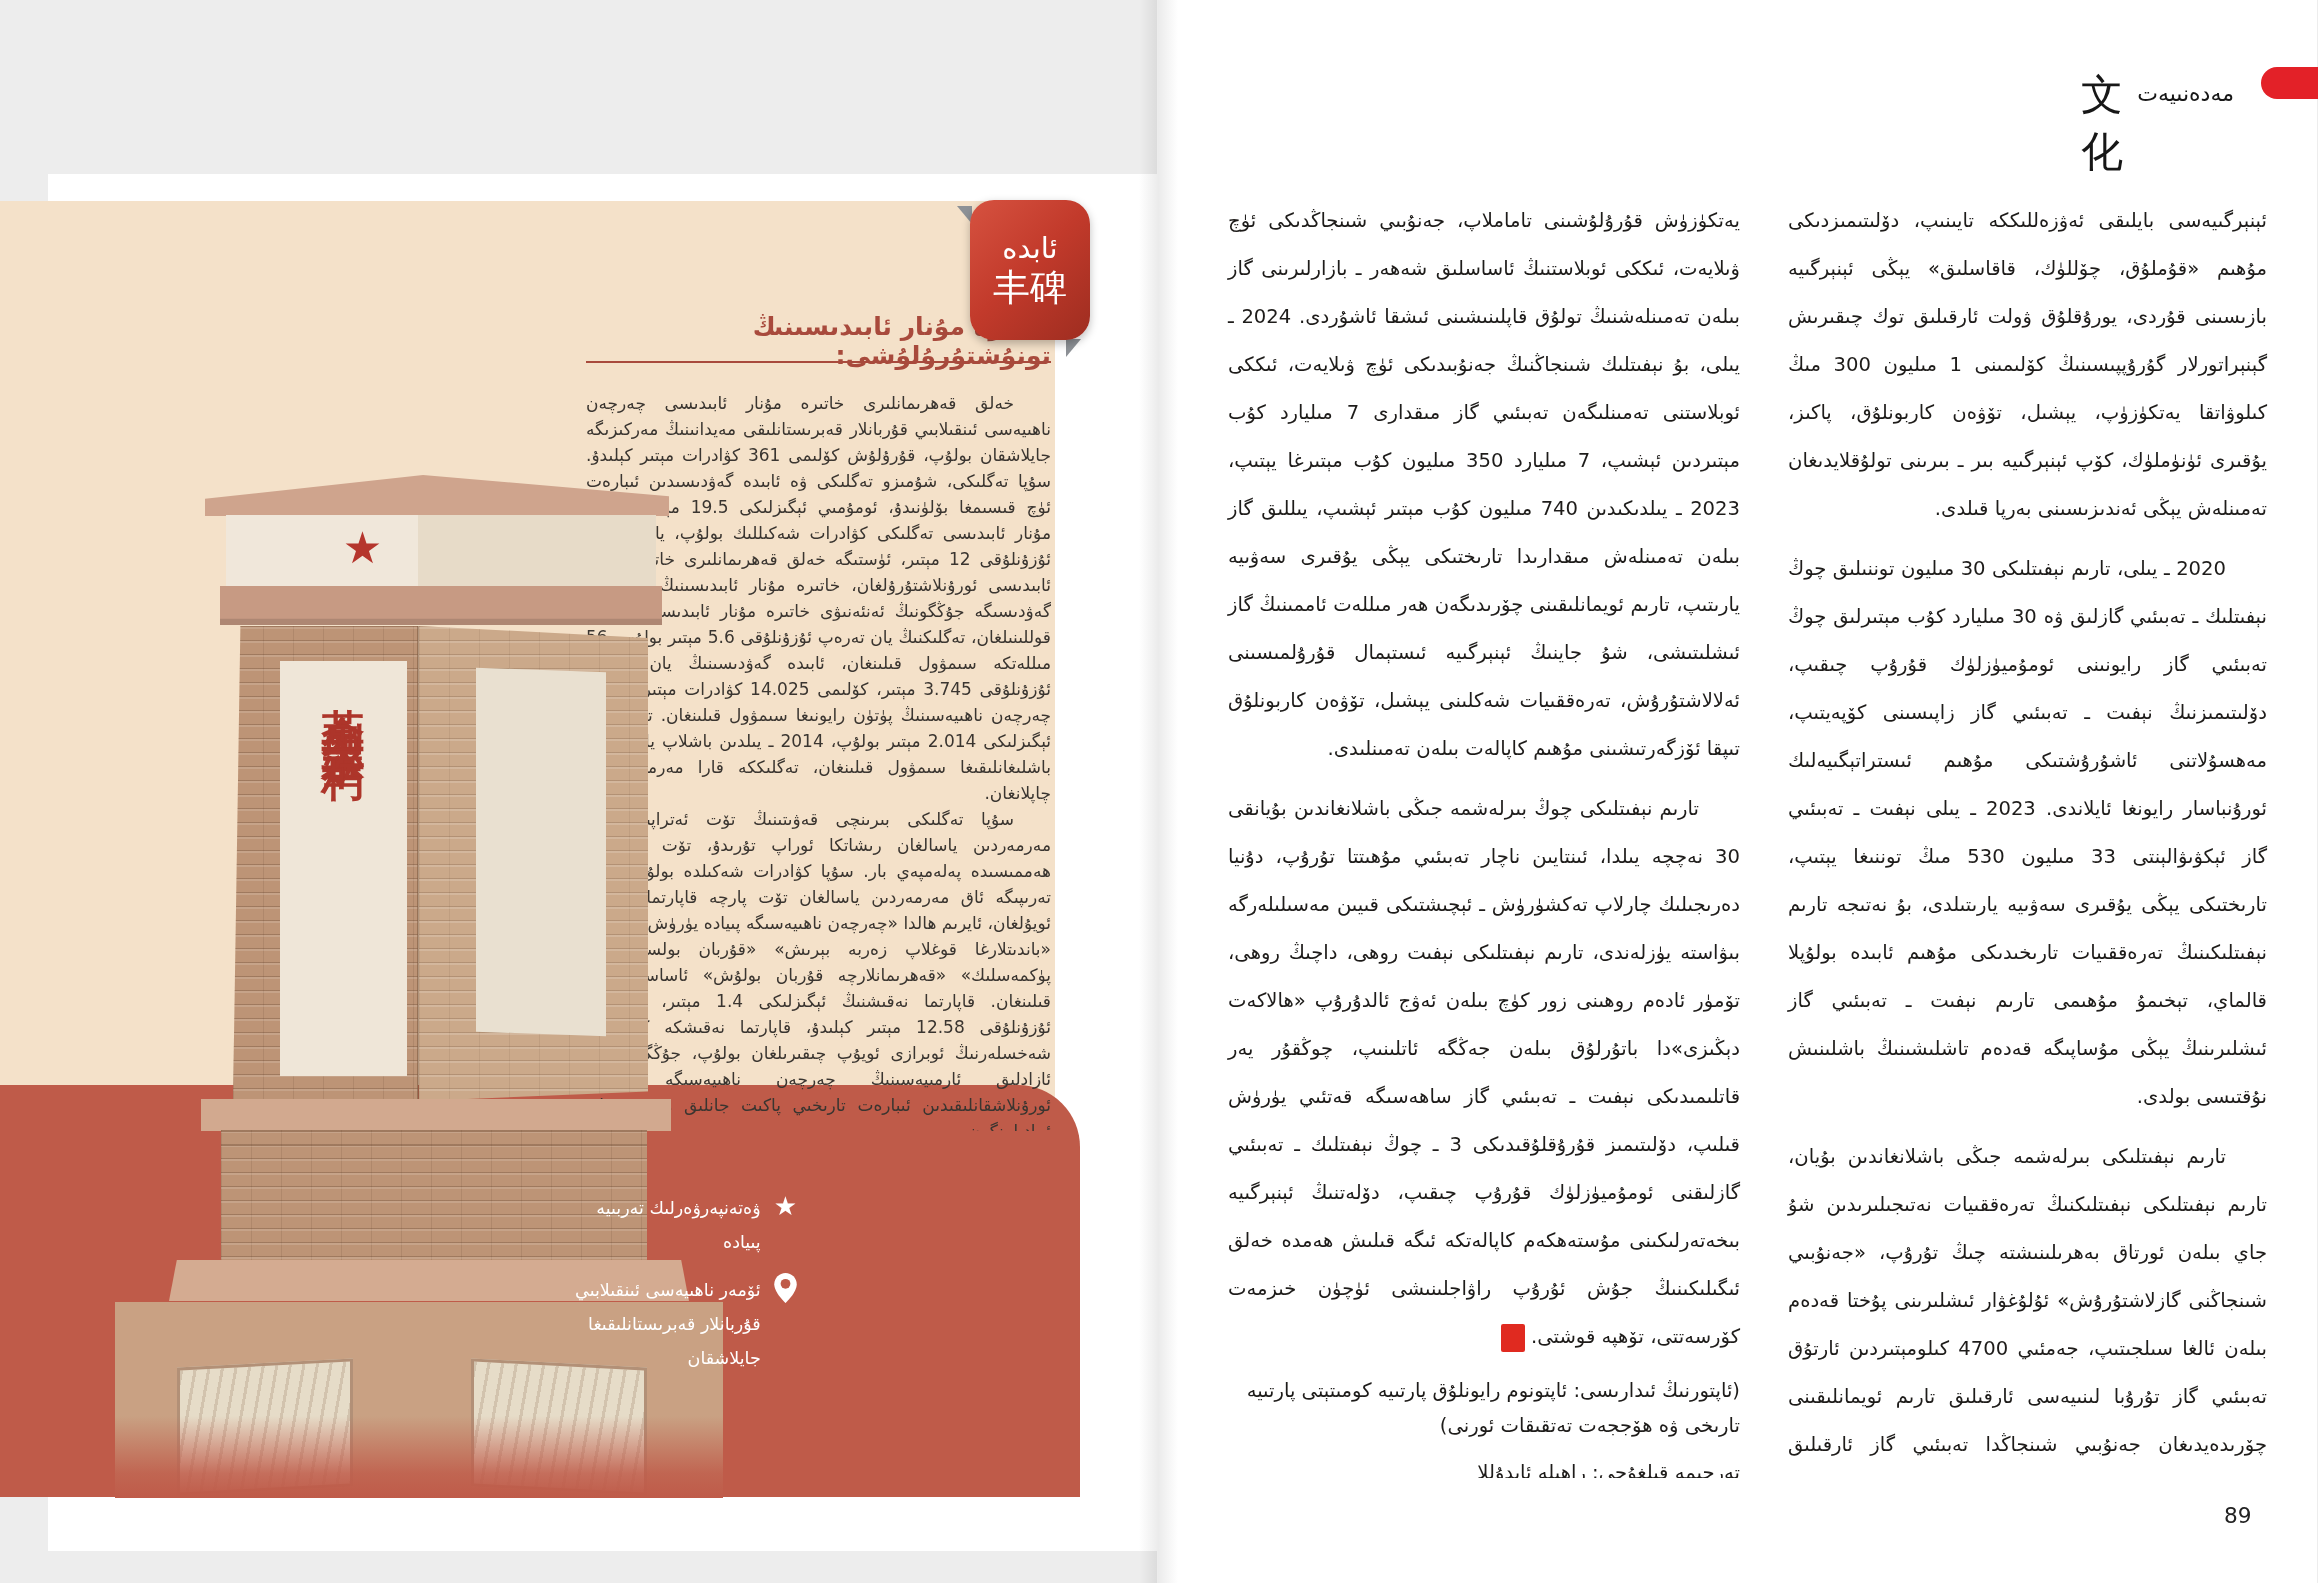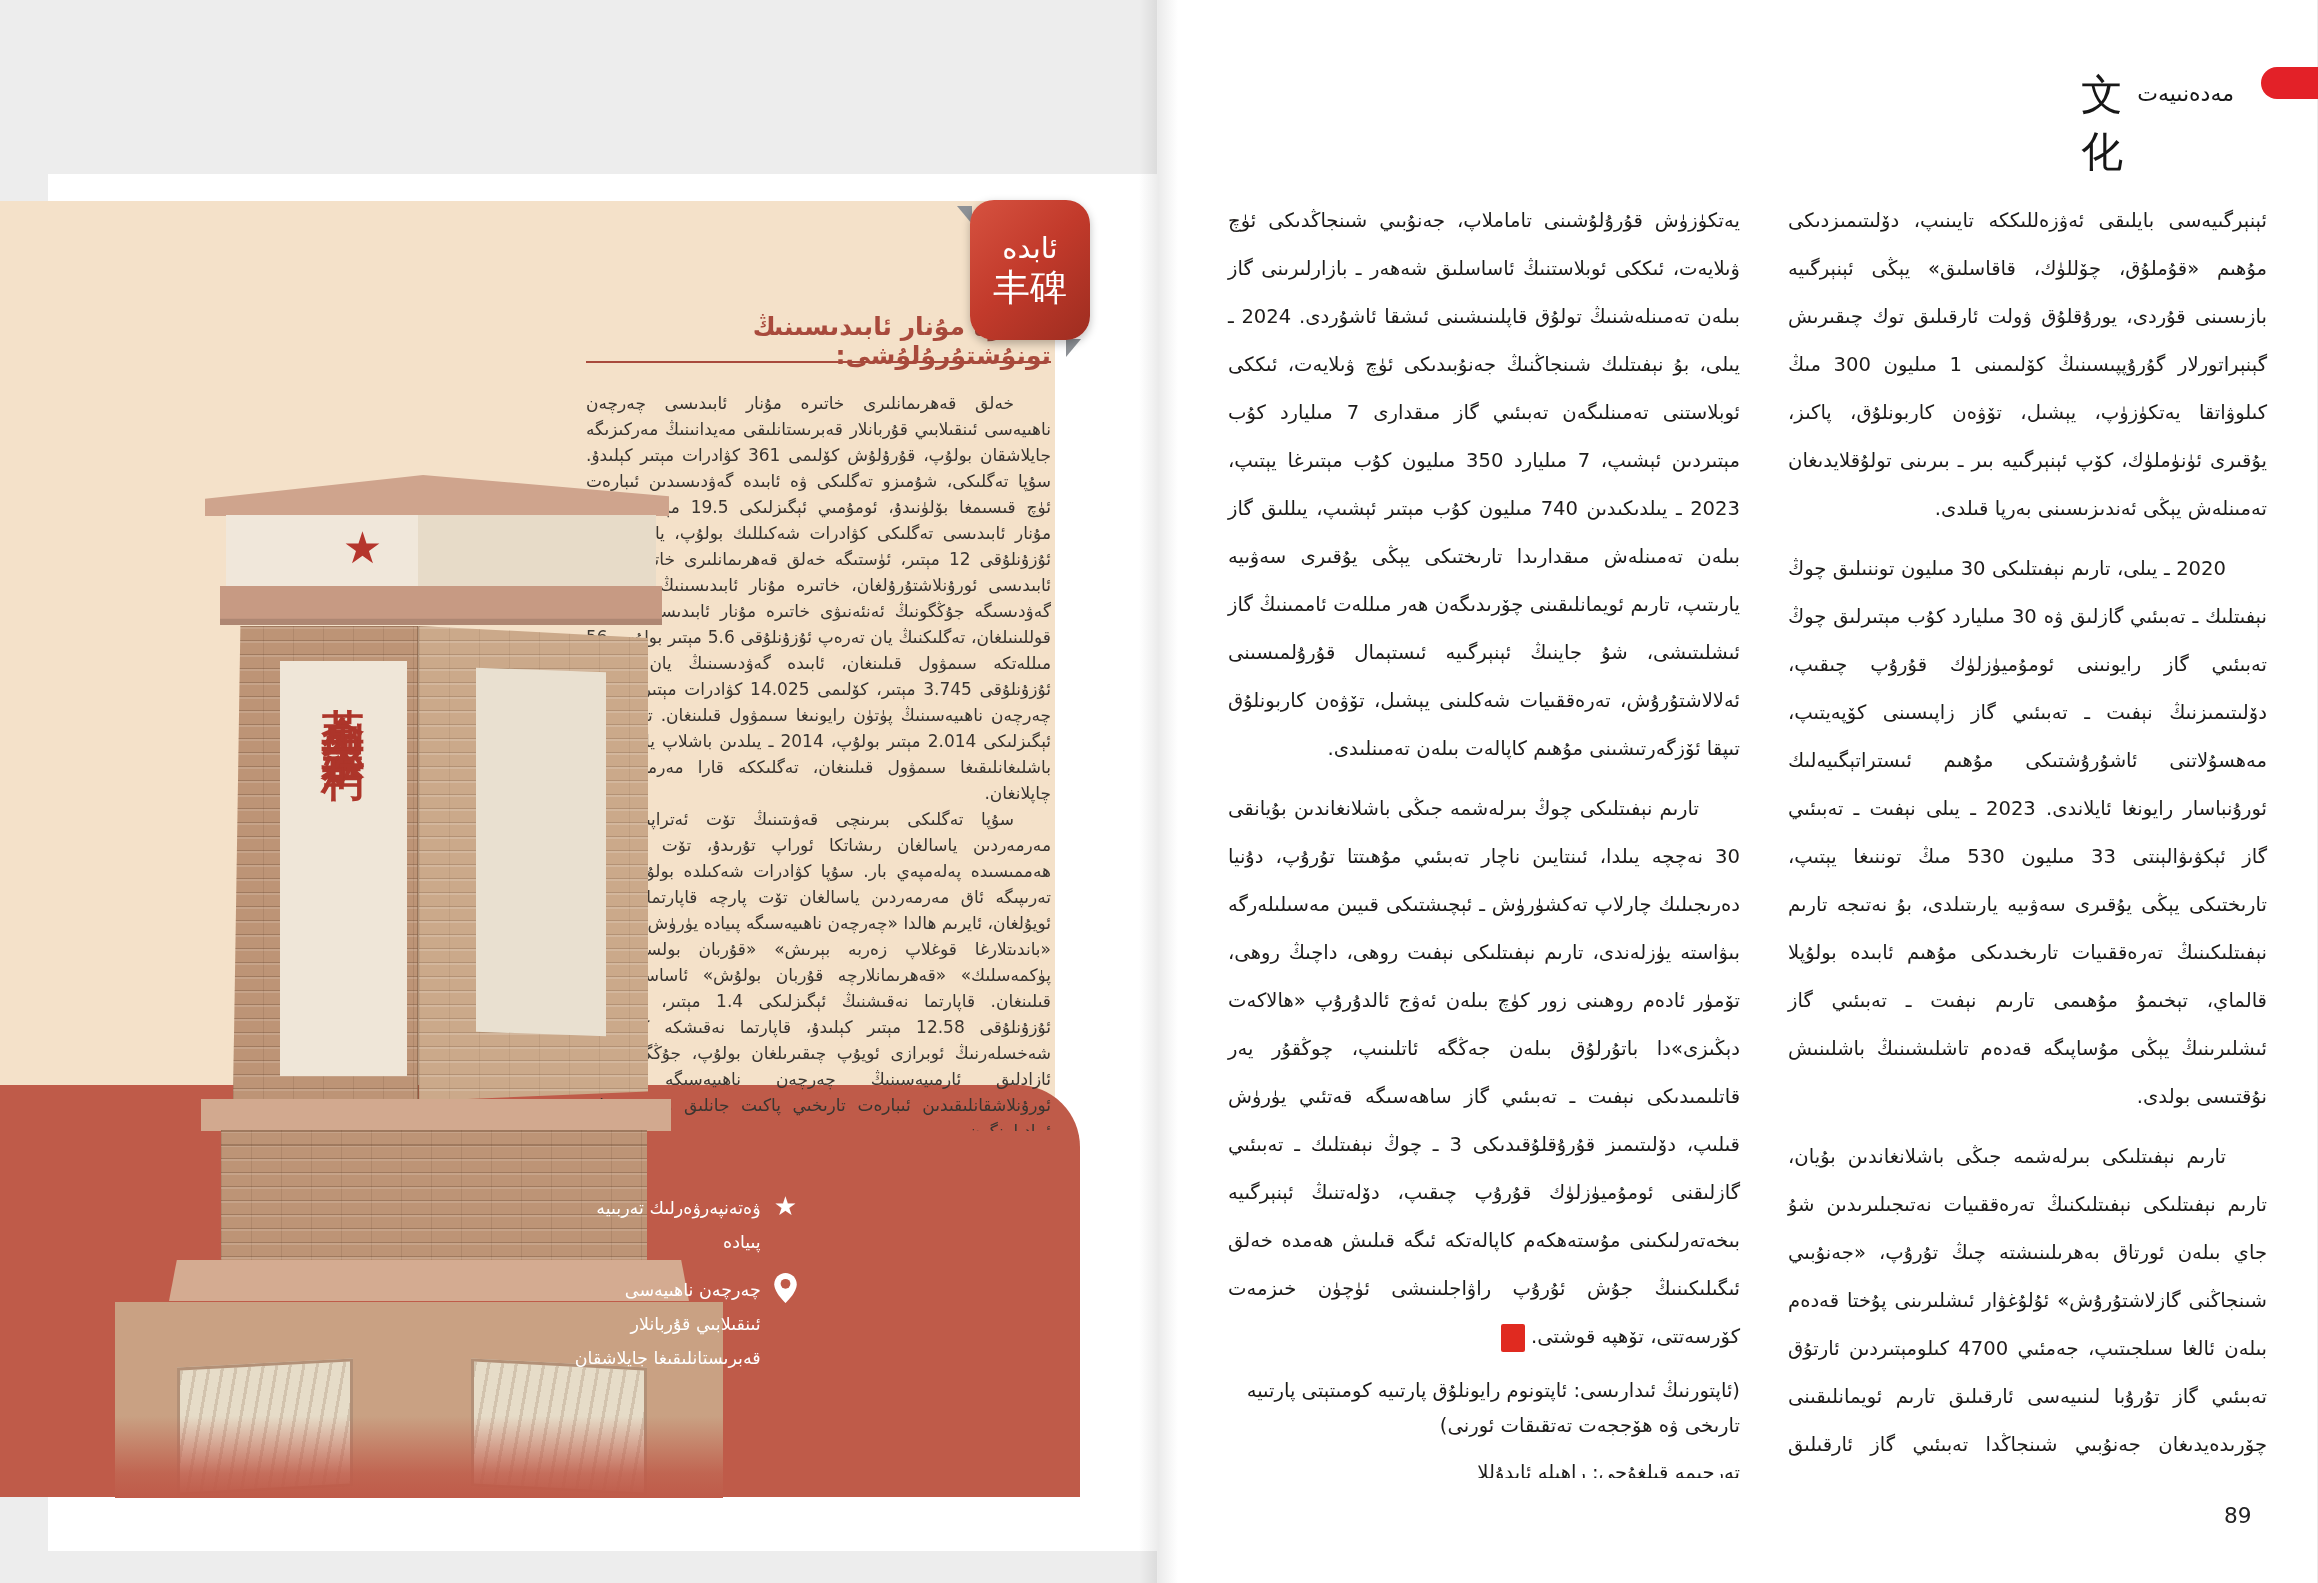--- a/index.html
+++ b/index.html
@@ -150,21 +150,21 @@
       <span class="ico star-glyph">★</span>
       <span class="txt">ۋەتەنپەرۋەرلىك تەربىيە پىيادە</span>
     </div>
     <div class="red-item">
       <span class="ico">
         <svg width="23" height="30" viewBox="0 0 24 32">
           <path d="M12 0C5.4 0 0 5.4 0 12c0 9 12 20 12 20s12-11 12-20C24 5.4 18.6 0 12 0z" fill="#ffffff"></path>
           <circle cx="12" cy="11.5" r="5.2" fill="#bf5b49"></circle>
         </svg>
       </span>
-      <span class="txt">چەرچەن ناھىيەسى ئىنقىلابىي قۇربانلار قەبرىستانلىقىغا جايلاشقان</span>
+      <span class="txt">ئۆمەر ناھىيەسى ئىنقىلابىي قۇربانلار قەبرىستانلىقىغا جايلاشقان</span>
     </div>
   </div>
 
   <div class="hdr-cn">文化</div>
   <div class="hdr-uy">مەدەنىيەت</div>
   <div class="hdr-pill"></div>
 
   <div class="col col-right">
     <p>ئېنېرگىيەسى بايلىقى ئەۋزەللىككە تايىنىپ، دۆلىتىمىزدىكى مۇھىم «قۇملۇق، چۆللۈك، قاقاسلىق» يېڭى ئېنېرگىيە بازىسىنى قۇردى، يورۇقلۇق ۋولت ئارقىلىق توك چىقىرىش گېنېراتورلار گۇرۇپپىسىنىڭ كۆلىمىنى 1 مىليون 300 مىڭ كىلوۋاتقا يەتكۈزۈپ، يېشىل، تۆۋەن كاربونلۇق، پاكىز، يۇقىرى ئۈنۈملۈك، كۆپ ئېنېرگىيە بىر ـ بىرىنى تولۇقلايدىغان تەمىنلەش يېڭى ئەندىزىسىنى بەرپا قىلدى.</p>
     <p class="ind">2020 ـ يىلى، تارىم نېفىتلىكى 30 مىليون توننىلىق چوڭ نېفىتلىك ـ تەبىئىي گازلىق ۋە 30 مىليارد كۇب مېتىرلىق چوڭ تەبىئىي گاز رايونىنى ئومۇميۈزلۈك قۇرۇپ چىقىپ، دۆلىتىمىزنىڭ نېفىت ـ تەبىئىي گاز زاپىسىنى كۆپەيتىپ، مەھسۇلاتنى ئاشۇرۇشتىكى مۇھىم ئىستراتېگىيەلىك ئورۇنباسار رايونغا ئايلاندى. 2023 ـ يىلى نېفىت ـ تەبىئىي گاز ئېكۋىۋالېنتى 33 مىليون 530 مىڭ توننىغا يېتىپ، تارىختىكى يېڭى يۇقىرى سەۋىيە يارىتىلدى، بۇ نەتىجە تارىم نېفىتلىكىنىڭ تەرەققىيات تارىخىدىكى مۇھىم ئابىدە بولۇپلا قالماي، تېخىمۇ مۇھىمى تارىم نېفىت ـ تەبىئىي گاز ئىشلىرىنىڭ يېڭى مۇساپىگە قەدەم تاشلىشىنىڭ باشلىنىش نۇقتىسى بولدى.</p>

